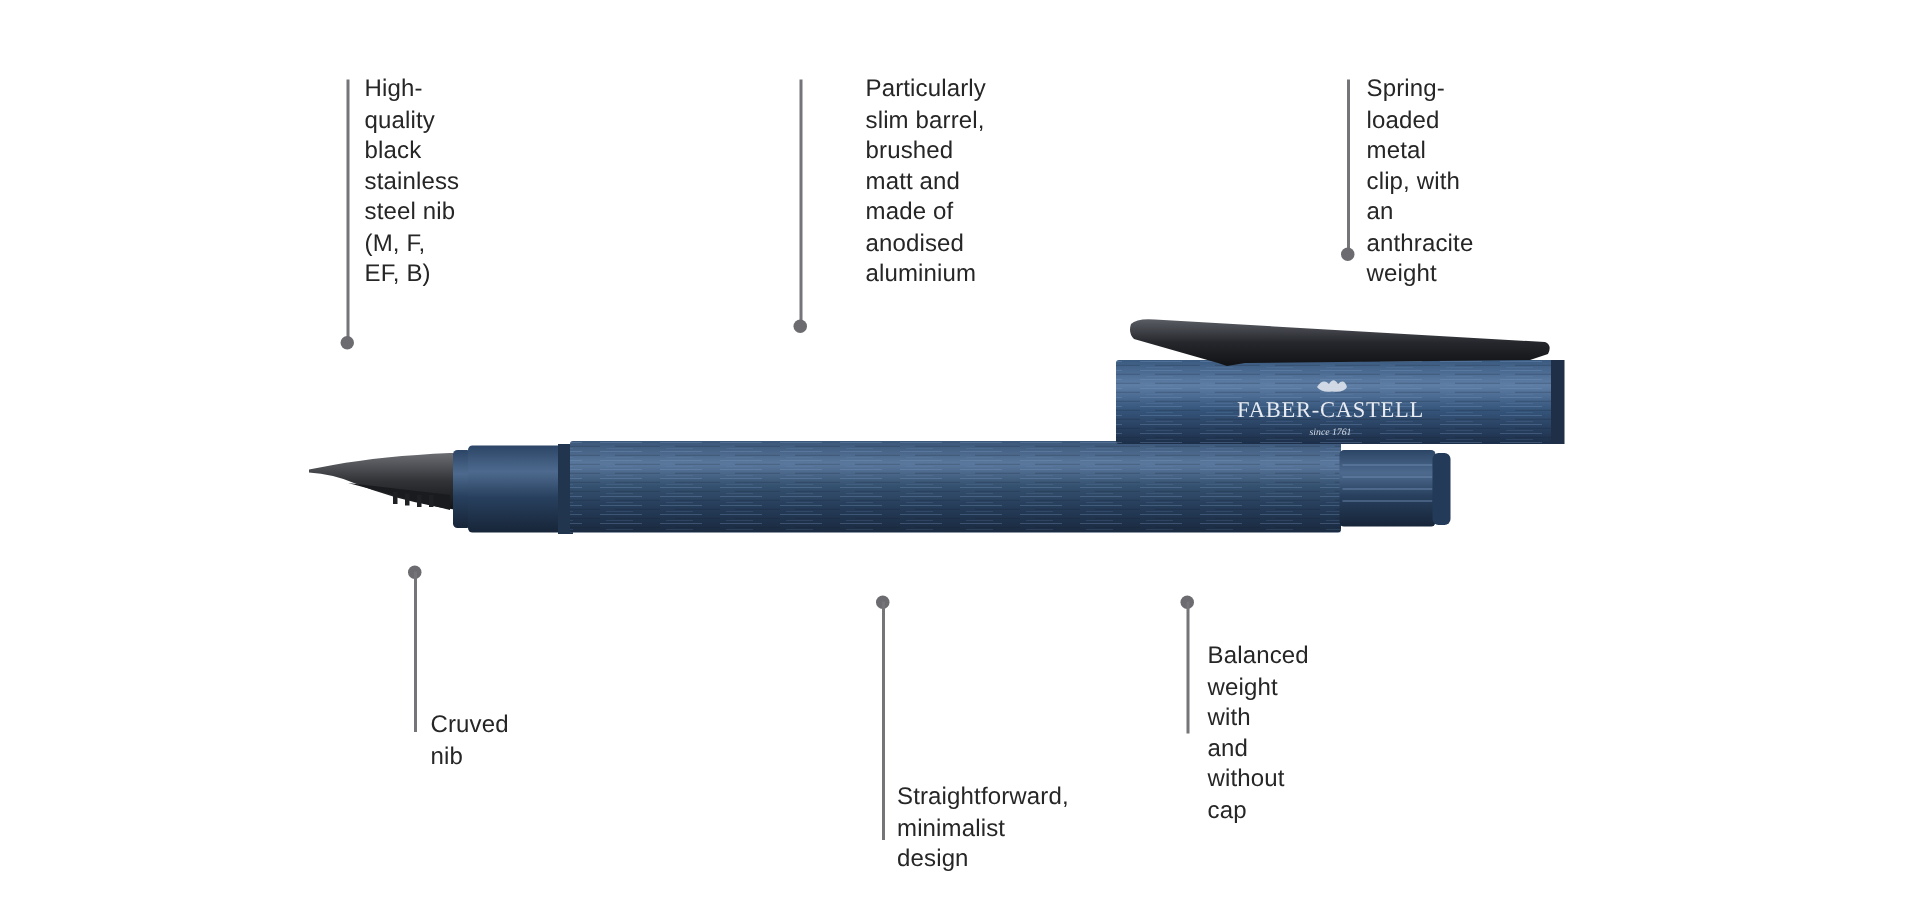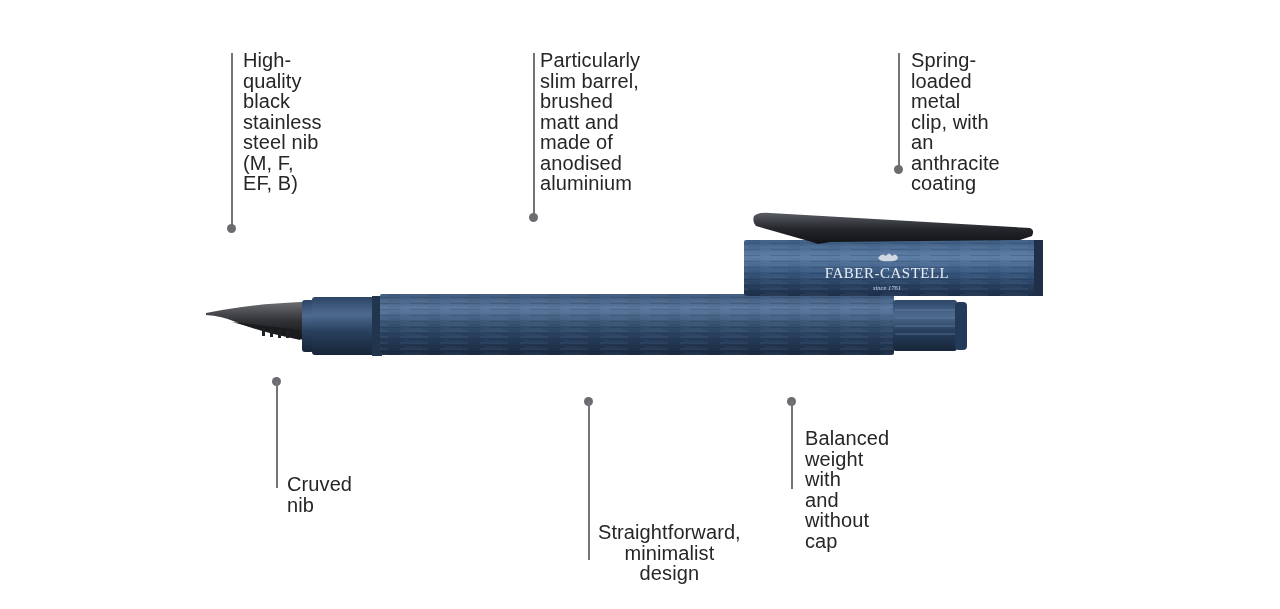--- a/index.html
+++ b/index.html
@@ -1,21 +1,21 @@
 <!DOCTYPE html>
 <html><head>
 <meta charset="utf-8">
 <style>
   html, body { margin:0; padding:0; background:#ffffff; }
   body { width:1280px; height:609px; position:relative; overflow:hidden;
          font-family:"Liberation Sans", "DejaVu Sans", sans-serif; color:#222222; }
   .callout { position:absolute; }
   .line { position:absolute; width:2px; background:#747479; }
   .dot { position:absolute; width:9px; height:9px; border-radius:50%; background:#6b6b70; }
-  .label { position:absolute; font-size:20px; line-height:20.5px; color:#262626; white-space:pre-line; letter-spacing:0.1px; }
+  .label { position:absolute; font-size:16px; line-height:20.5px; color:#262626; white-space:pre-line; letter-spacing:0.1px; }
   .pen { position:absolute; left:0; top:0; width:1280px; height:609px; }
 </style>
 </head>
 <body>
 
 <svg class="pen" viewBox="0 0 1280 609" xmlns="http://www.w3.org/2000/svg">
   <defs>
     <linearGradient id="barrelGrad" x1="0" y1="0" x2="0" y2="1">
       <stop offset="0" stop-color="#3a5678"></stop>
       <stop offset="0.25" stop-color="#5a789d"></stop>
@@ -96,44 +96,44 @@
   <div class="dot" style="left:227px; top:224px;"></div>
   <div class="label" style="left:243px; top:50px;">High-quality
 black stainless
 steel nib (M, F,
 EF, B)</div>
 </div>
 
 <div class="callout">
   <div class="line" style="left:533px; top:53px; height:165px;"></div>
   <div class="dot" style="left:529px; top:213px;"></div>
-  <div class="label" style="left:540px; top:50px;">Particularly slim barrel,
+  <div class="label" style="left:577px; top:50px;">Particularly slim barrel,
 brushed matt and
 made of anodised
 aluminium</div>
 </div>
 
 <div class="callout">
   <div class="line" style="left:898px; top:53px; height:116px;"></div>
   <div class="dot" style="left:894px; top:165px;"></div>
   <div class="label" style="left:911px; top:50px;">Spring-loaded
 metal clip, with an
-anthracite coating</div>
+anthracite weight</div>
 </div>
 
 <div class="callout">
   <div class="dot" style="left:272px; top:377px;"></div>
   <div class="line" style="left:276px; top:381px; height:107px;"></div>
   <div class="label" style="left:287px; top:474px;">Cruved nib</div>
 </div>
 
 <div class="callout">
   <div class="dot" style="left:584px; top:397px;"></div>
   <div class="line" style="left:588px; top:401px; height:159px;"></div>
-  <div class="label" style="left:598px; top:522px;text-align:center;">Straightforward, minimalist
+  <div class="label" style="left:598px; top:522px;">Straightforward, minimalist
 design</div>
 </div>
 
 <div class="callout">
   <div class="dot" style="left:787px; top:397px;"></div>
   <div class="line" style="left:791px; top:401px; height:88px;"></div>
   <div class="label" style="left:805px; top:428px;">Balanced weight with
 and without cap</div>
 </div>
 

